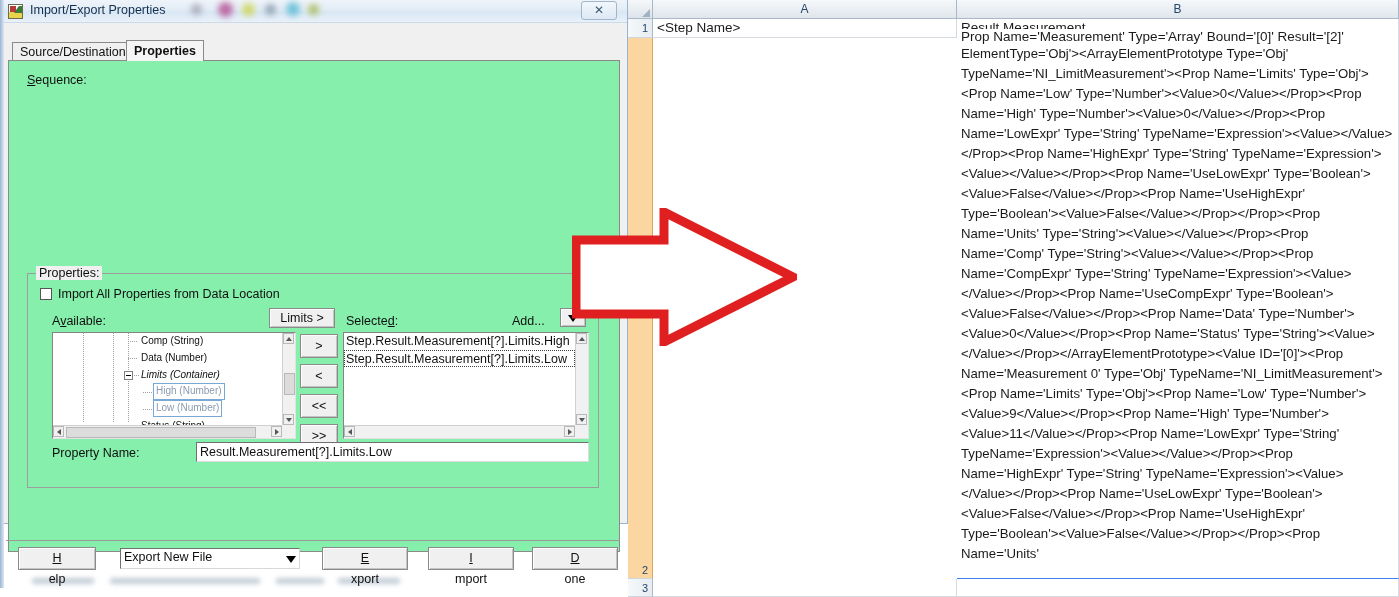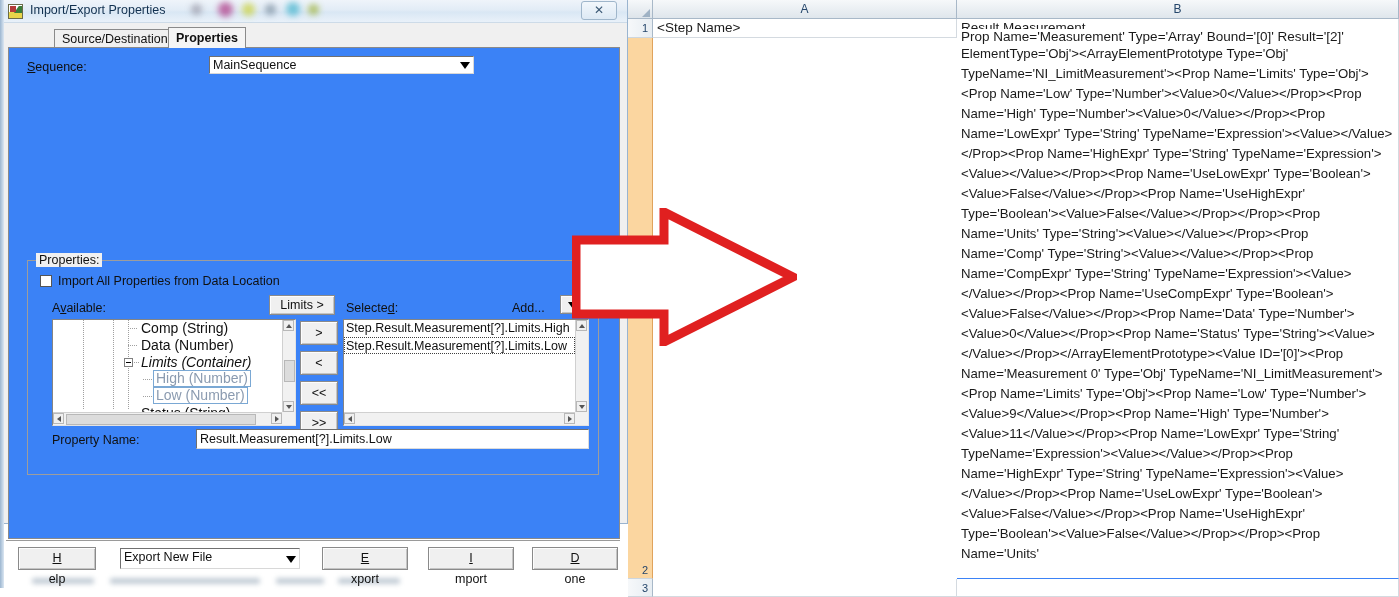--- a/index.html
+++ b/index.html
@@ -102,38 +102,38 @@
   .blurdots span {
     position: absolute; border-radius: 50%; filter: blur(3.2px); opacity: .75;
   }
   .btn-close {
     position: absolute; right: 10px; top: 1px; width: 36px; height: 19px;
     background: linear-gradient(to bottom, #f2f7fc, #dde9f4);
     border: 1px solid #9fb6cb; border-radius: 3px;
     color: #3c5a76; font-size: 12px; text-align: center; line-height: 17px;
   }
 
-  .dlg-body { position: absolute; left: 8px; top: 27px; width: 612px; height: 512px; padding-left: 42px; }
+  .dlg-body { position: absolute; left: 8px; top: 40px; width: 612px; height: 512px; }
 
   
   .tabstrip { position: relative; height: 21px; }
   .tab {
     position: absolute; bottom: 0; height: 19px; padding: 0 7px;
     font-size: 12.5px; color: #101010; line-height: 18px;
     background: #f0f0f0;
     border: 1px solid #8a8a8a; border-bottom: none;
   }
   .tab.active { height: 21px; line-height: 20px; background: #f5f5f5; z-index: 3; }
   #tab-source { left: 4px; }
   #tab-props  { left: 118px; font-weight: bold; }
   .tabsep { position: absolute; left: 180px; bottom: 1px; width: 1px; height: 17px; background: #9a9a9a; }
 
   .tabpage {
     position: absolute; left: 0; top: 20px; width: 612px; height: 492px;
-    background: #3b82f6; border: 1px solid #8a8a8a;
+    background: #86efac; border: 1px solid #8a8a8a;
   }
 
   .lbl { position: absolute; font-size: 12.5px; color: #101010; }
   .u { text-decoration: underline; }
 
   .combo {
     position: absolute; background: #fff;
     border-top: 1px solid #707070; border-left: 1px solid #707070;
     border-right: 1px solid #d8d8d8; border-bottom: 1px solid #d8d8d8;
     font-size: 12.5px; color: #101010; padding: 1px 18px 0 3px; overflow: hidden;
@@ -179,21 +179,21 @@
   .sb-btn::after {
     content: ""; position: absolute; left: 2px; top: 3px; width: 0; height: 0;
     border-style: solid; border-width: 0 3.5px 4px 3.5px;
     border-color: transparent transparent #555 transparent;
   }
   .sb-btn.down::after { border-width: 4px 3.5px 0 3.5px; border-color: #555 transparent transparent transparent; top: 3px; }
   .sb-btn.left::after { border-width: 3.5px 4px 3.5px 0; border-color: transparent #555 transparent transparent; left: 3px; top: 2px; }
   .sb-btn.right::after { border-width: 3.5px 0 3.5px 4px; border-color: transparent transparent transparent #555; left: 3px; top: 2px; }
   .sb-thumb { position: absolute; background: #dcdcdc; border: 1px solid #b8b8b8; }
 
-  .treerow { position: relative; height: 17px; font-size: 14px; color: #101010; line-height: 16px; }
+  .treerow { position: relative; height: 17px; font-size: 10px; color: #101010; line-height: 16px; }
   .tree-dotcol {
     position: absolute; top: 0; height: 17px; width: 1px;
     background-image: repeating-linear-gradient(to bottom,#a0a0a0 0,#a0a0a0 1px,transparent 1px,transparent 2px);
   }
   .tree-dash {
     position: absolute; height: 1px; width: 9px; top: 8px;
     background-image: repeating-linear-gradient(to right,#a0a0a0 0,#a0a0a0 1px,transparent 1px,transparent 2px);
   }
   .tree-exp {
     position: absolute; width: 9px; height: 9px; top: 4px;
@@ -284,24 +284,20 @@
 
       <div class="tabstrip">
         <div class="tab" id="tab-source">Source/Destination</div>
         <div class="tab active" id="tab-props">Properties</div>
         <div class="tabsep"></div>
       </div>
 
       <div class="tabpage">
 
         <div class="lbl" style="left:18px; top:12px;"><span class="u">S</span>equence:</div>
-        <div class="combo" style="left:200px; top:8px; width:265px; height:18px;">
-          <span>MainSequence</span>
-          <i class="arw"></i>
-        </div>
 
         <div class="group" style="left:18px; top:212px; width:572px; height:215px;">
           <div class="glabel">Properties:</div>
 
           <div class="chk" style="left:12px; top:14px;"></div>
           <div class="lbl" style="left:30px; top:13px;">Import All Properties from Data Location</div>
 
           <div class="lbl" style="left:24px; top:40px;">A<span class="u">v</span>ailable:</div>
 
           <div class="btn" style="left:241px; top:34px; width:66px; height:20px; line-height:18px;">

